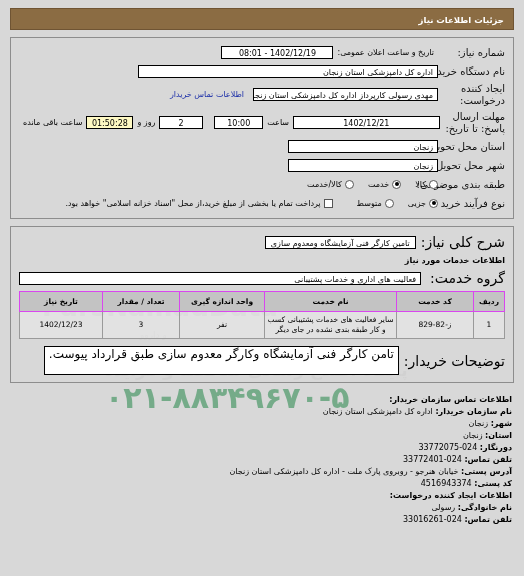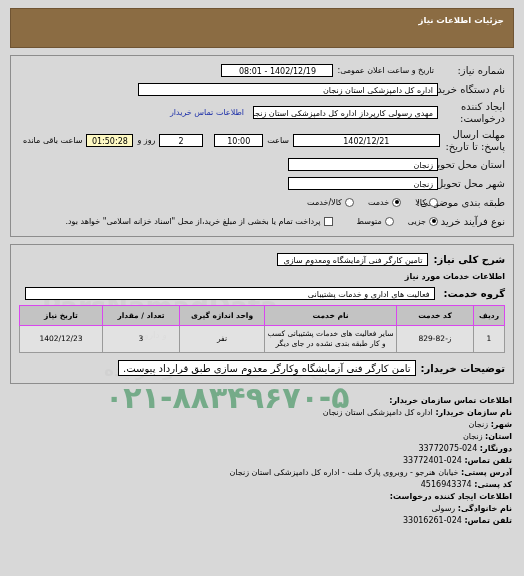--- a/index.html
+++ b/index.html
@@ -75,21 +75,21 @@
   .outer {
     position: relative;
     z-index: 2;
     padding: 8px 10px 0 10px;
   }
 
   
   .header-bar {
     background: #8b6c43;
     border: 1px solid #6f5433;
-    height: 40px;
+    height: 22px;
     line-height: 22px;
     padding: 0 9px;
     color: #ffffff;
     font-size: 8.5px;
     font-weight: bold;
     box-sizing: border-box;
     margin-bottom: 7px;
   }
 
   .panel {
@@ -203,21 +203,21 @@
     margin-left: 14px;
     font-size: 8px;
   }
 
   .section-title {
     font-size: 8px;
     font-weight: bold;
     margin: 6px 0 5px 0;
     text-align: right;
   }
-  .bold-lbl { font-weight: bold; font-size: 10px; text-align: center; }
+  .bold-lbl { font-weight: normal; font-size: 14px; text-align: center; }
 
   
   table.items {
     width: 100%;
     border-collapse: collapse;
     margin-top: 2px;
     background: rgba(255,255,255,0.0);
   }
   table.items th {
     background: #c3c3c3;
@@ -242,23 +242,23 @@
 
   .notes-row {
     display: flex;
     align-items: center;
     justify-content: flex-start;
     margin-top: 7px;
   }
   .notes-box {
     border: 1px solid #000;
     background: #ffffff;
-    font-size: 10px;
+    font-size: 12px;
     padding: 1px 4px;
-    height: 16px;
+    height: 29px;
     line-height: 13px;
     white-space: nowrap;
     box-sizing: border-box;
   }
 
   
   .contact {
     position: relative;
     z-index: 2;
     padding: 4px 12px 0 10px;

